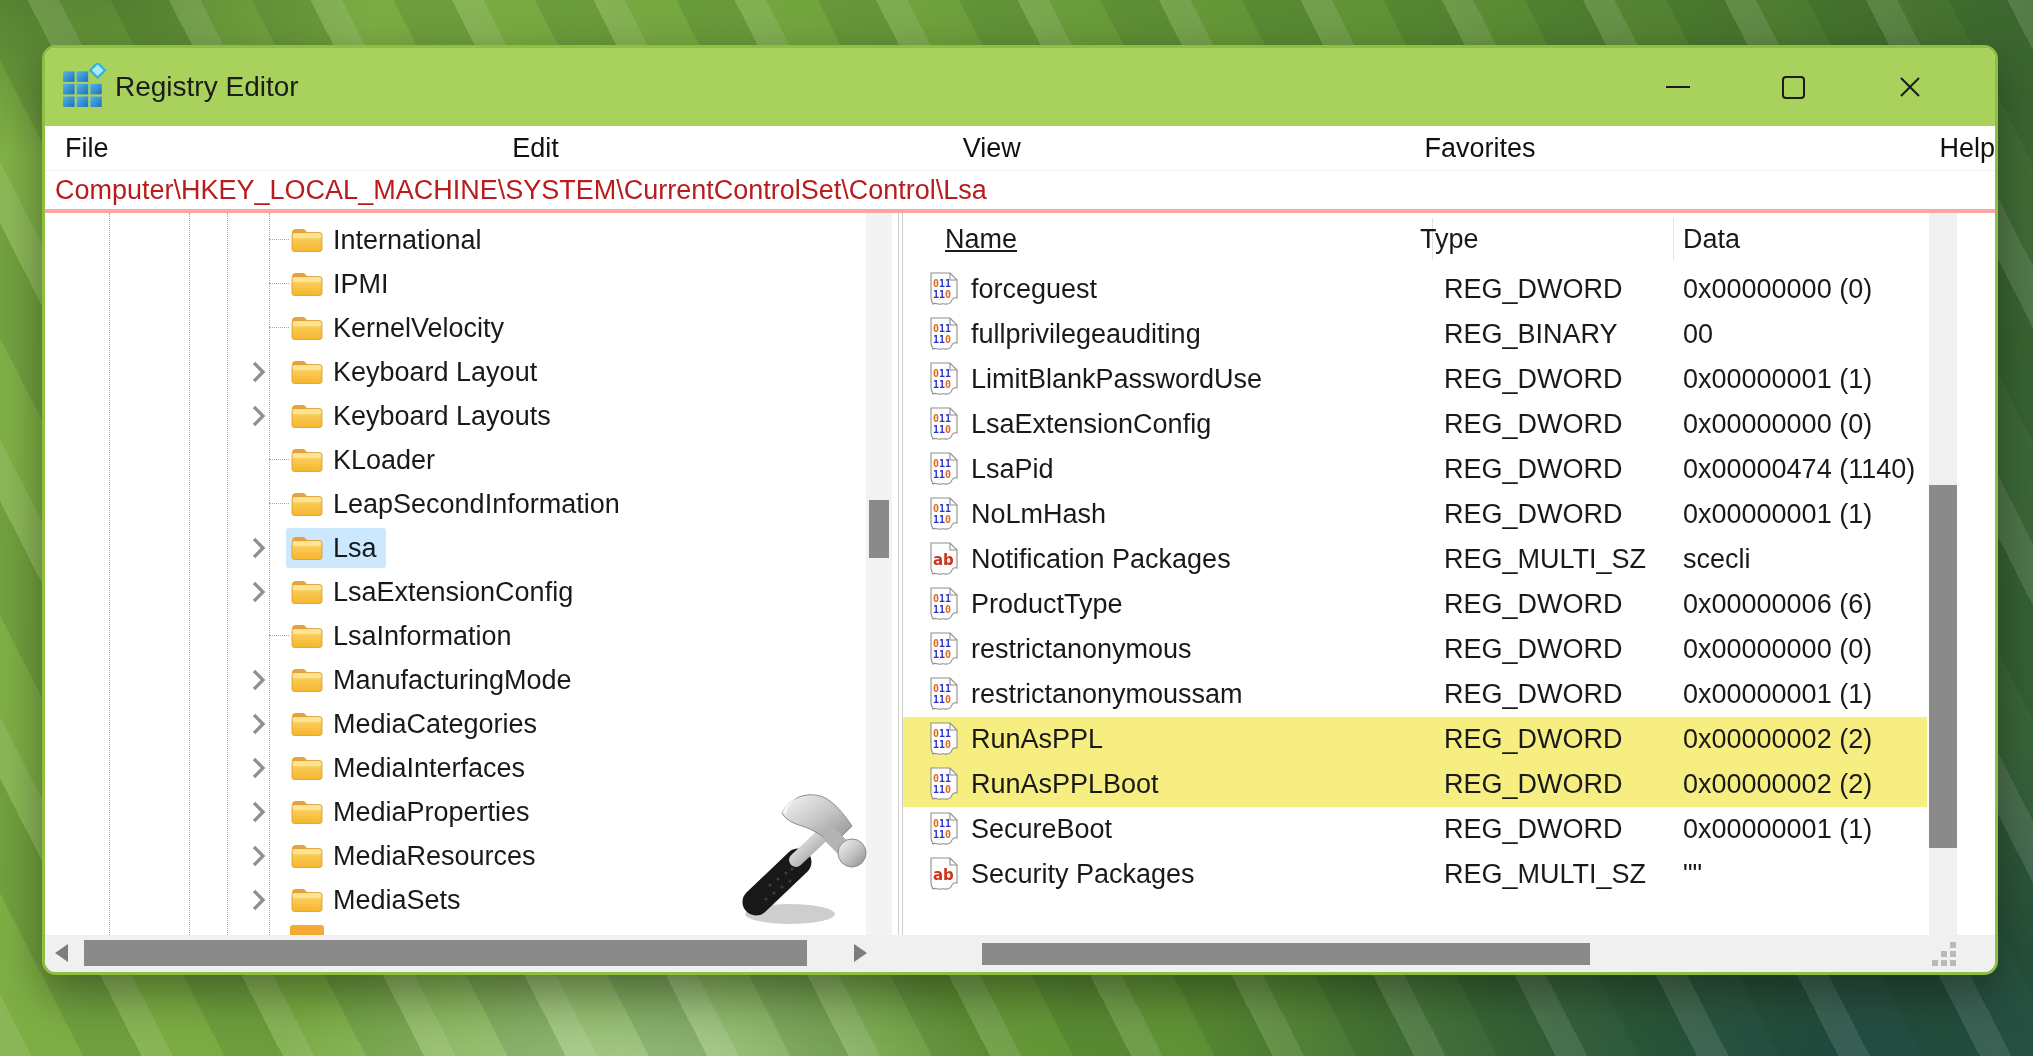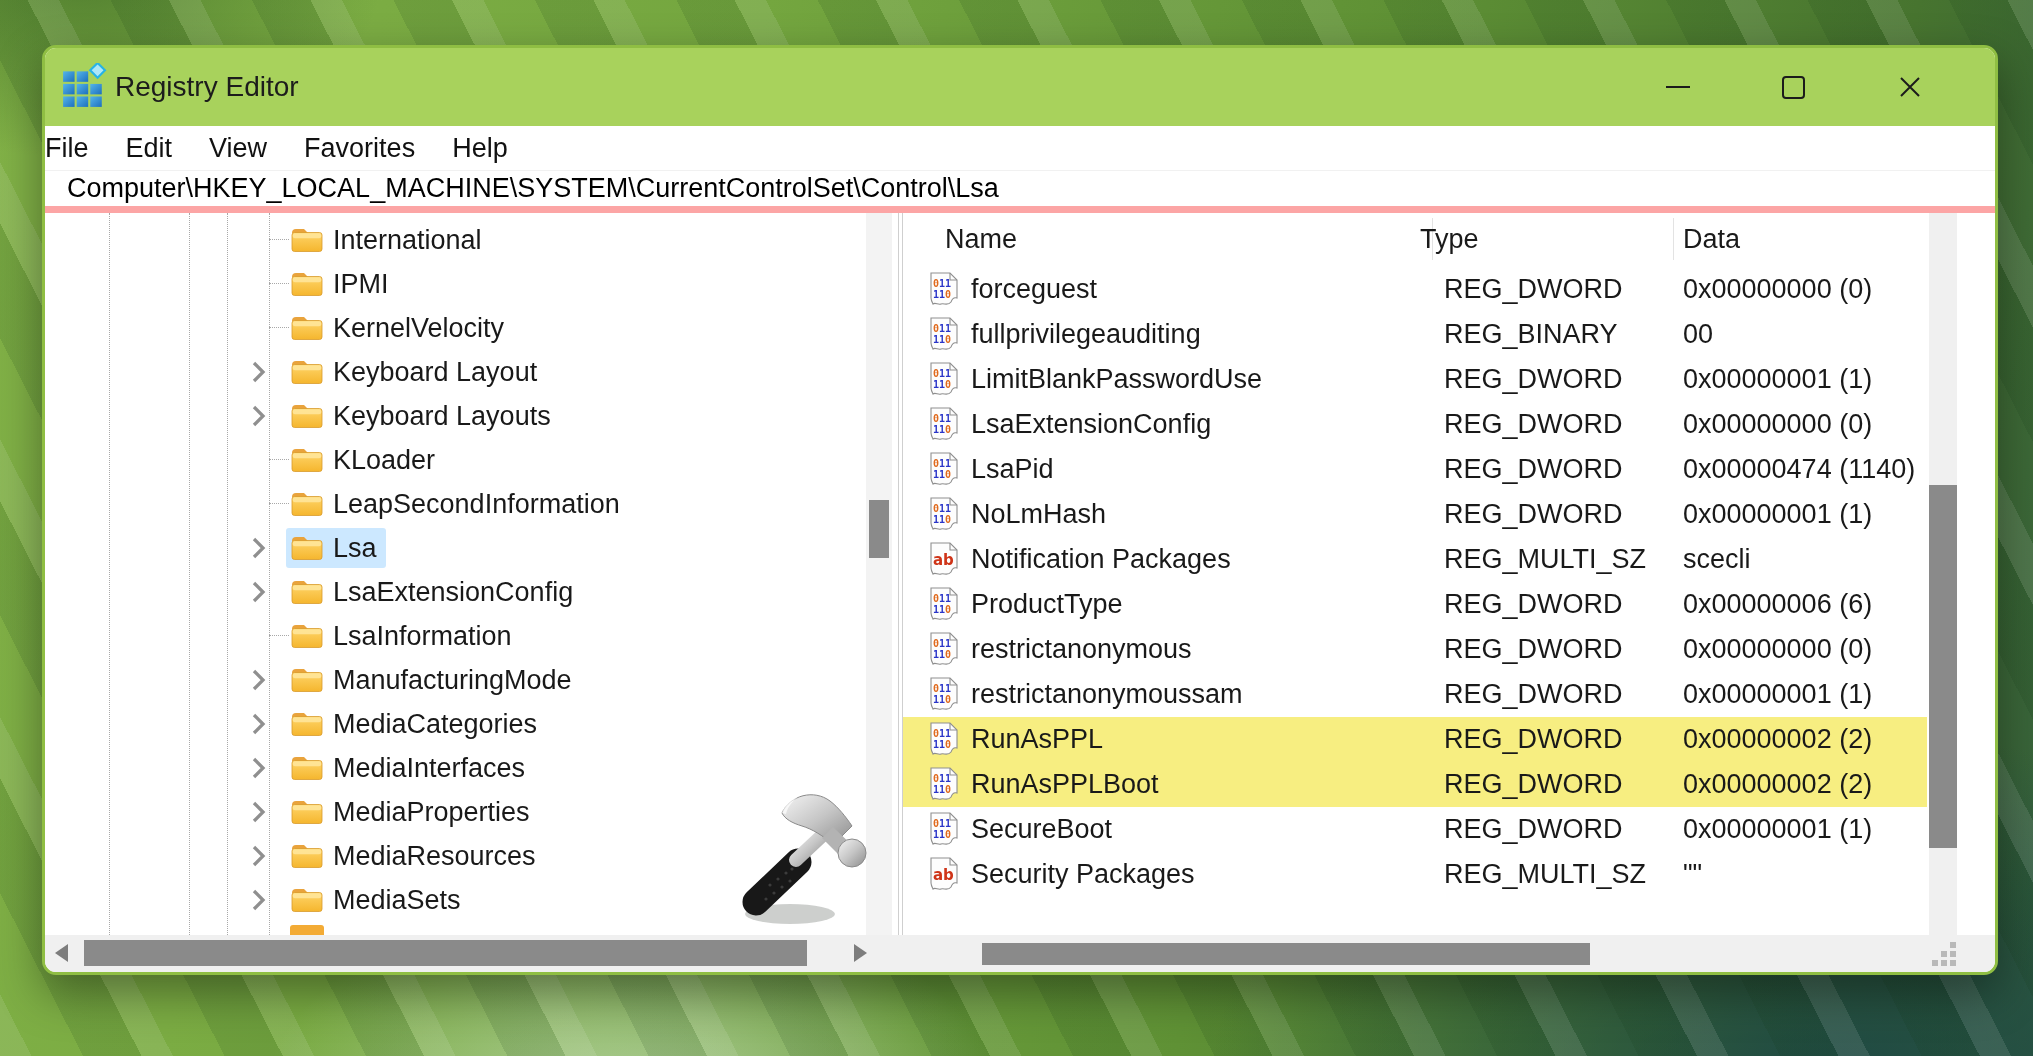--- a/index.html
+++ b/index.html
@@ -20,25 +20,25 @@
     box-shadow:0 18px 46px rgba(0,0,0,.38);box-sizing:border-box;}
   .titlebar{position:absolute;left:0;top:0;right:0;height:78px;background:#a8d25c;}
   .app-icon{position:absolute;left:16px;top:15px;width:46px;height:46px;}
   .win-title{position:absolute;left:70px;top:0;height:78px;display:flex;align-items:center;
     font-size:28px;color:#1c1c1c;}
   .win-btn{position:absolute;top:0;height:78px;width:92px;display:flex;align-items:center;justify-content:center;}
   .btn-min{left:1587px;} .btn-max{left:1702px;} .btn-close{left:1819px;}
   .glyph-min{width:24px;height:0;border-top:2.4px solid #1b1b1b;}
   .glyph-max{width:19px;height:19px;border:2px solid #1b1b1b;border-radius:4px;}
   .menubar{position:absolute;left:0;top:78px;right:0;height:45px;background:#fff;
-    display:flex;align-items:center;gap:37px;border-bottom:1px solid #f1f1f1;box-sizing:border-box;}
+    display:flex;align-items:center;gap:37px;padding-left:20px;border-bottom:1px solid #f1f1f1;box-sizing:border-box;justify-content:space-between;}
   .menu-item{font-size:27px;color:#111;}
   .addressbar{position:absolute;left:0;top:123px;right:0;height:42px;background:#fff;
-    display:flex;align-items:center;padding-left:22px;border-bottom:7px solid #fca5a5;box-sizing:border-box;
-    font-size:27px;color:#000000;}
+    display:flex;align-items:center;padding-left:10px;border-bottom:4px solid #fca5a5;box-sizing:border-box;
+    font-size:27px;color:#b91c1c;}
   
   .content{position:absolute;left:0;top:165px;right:0;height:722px;background:#fff;}
   .pane-divider{position:absolute;left:853px;top:165px;width:5px;height:759px;background:#fff;
     border-left:1px solid #cfcfcf;border-right:1px solid #cfcfcf;box-sizing:border-box;}
   
   .tree-pane{position:absolute;left:0;top:0;width:853px;height:722px;background:#fff;overflow:hidden;}
   .guide{position:absolute;top:0;height:722px;width:0;border-left:1px dotted #a8a8a8;}
   .tree-items{position:absolute;left:0;top:5px;right:60px;}
   .tree-row{position:relative;height:44px;text-decoration:underline;}
   .twisty{position:absolute;left:206px;top:10px;width:22px;height:24px;display:flex;align-items:center;}
@@ -391,21 +391,21 @@
                 <circle cx="52" cy="86" r="1.6"></circle>
             </g>
           </svg>
         </div>
       </div>
 
       <div class="list-pane">
         <div class="list-header">
           <div class="hdr-sep" style="left:529px"></div>
           <div class="hdr-sep" style="left:770px"></div>
-        <span class="hdr-col" style="left: 42px;">Name</span>
+        <span class="hdr-col" style="left: 42px; text-decoration: underline;">Name</span>
             <span class="hdr-col" style="left: 517px;">Type</span>
             <span class="hdr-col" style="left: 780px;">Data</span>
           </div>
         <div class="list-rows">
             <div class="list-row">
               <span class="cell cell-icon">
                 <svg width="30" height="36" viewBox="0 0 30 36">
                   <path d="M2 1 H21 L28 8 V26 C25 25 23 27 22 30 C19 34 15 31 12 32 C9 33 6 30 4 32 C3 30 2 28 2 26 Z" fill="#fdfdfd" stroke="#8f8f8f" stroke-width="1.1"></path>
                   <path d="M21 1 V8 H28" fill="none" stroke="#8f8f8f" stroke-width="1.1"></path>
                   <text x="4" y="14.5" font-size="10" font-weight="bold" font-family="DejaVu Sans Mono, monospace"><tspan fill="#e06a1e">0</tspan><tspan fill="#2a35c8">11</tspan></text>

